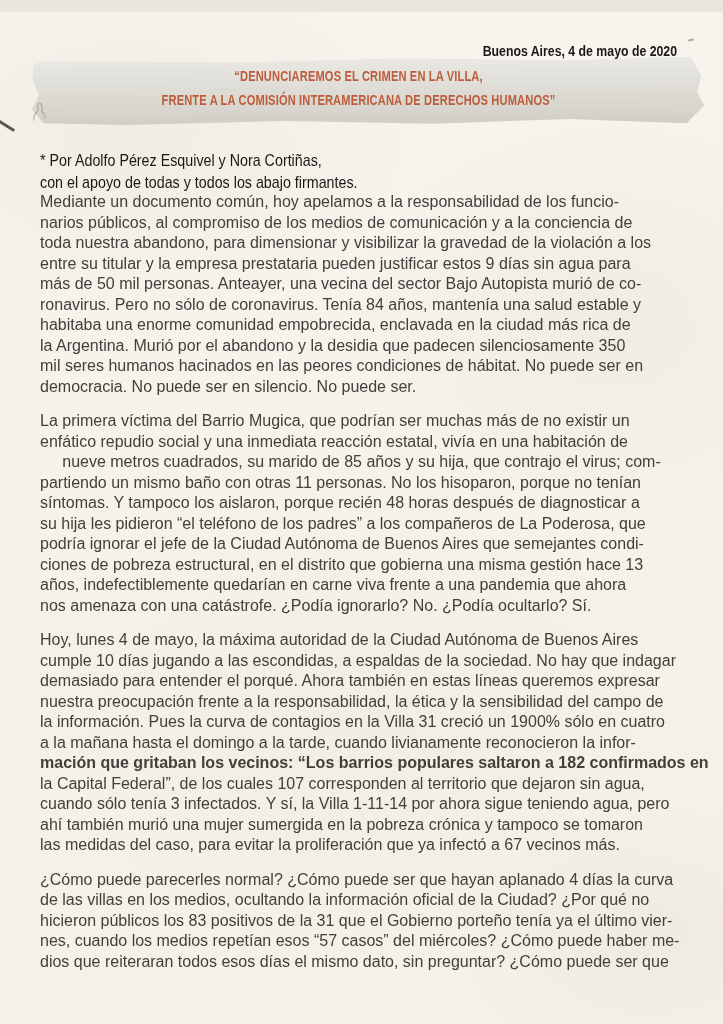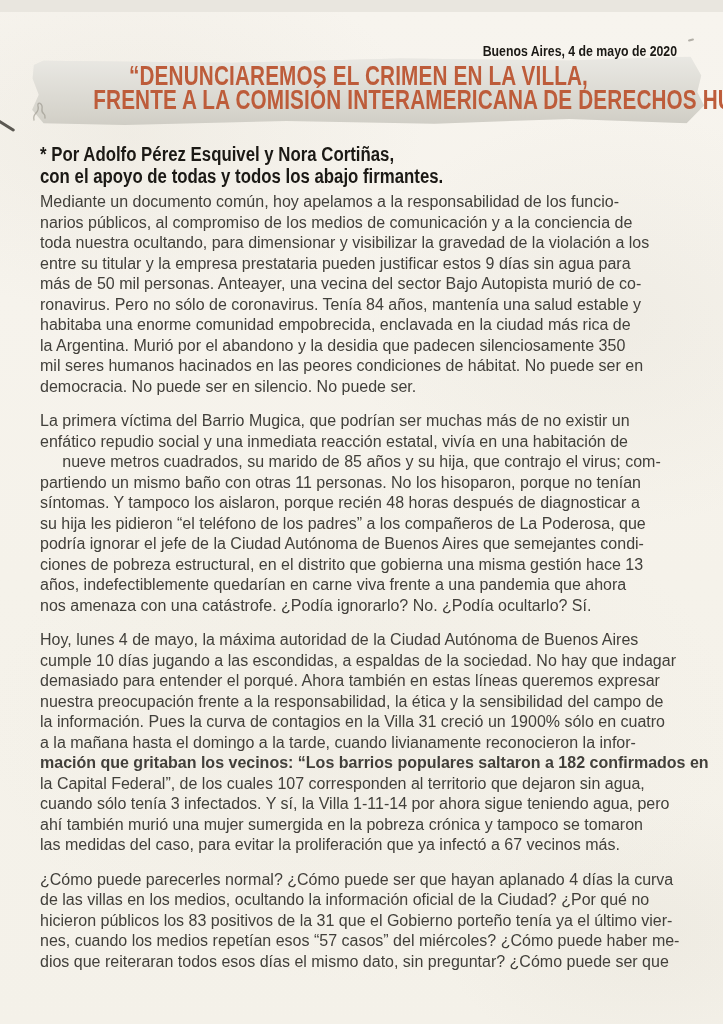--- a/index.html
+++ b/index.html
@@ -28,27 +28,27 @@
     background:
       linear-gradient(180deg, rgba(255,255,255,0.38), rgba(120,116,106,0.07) 82%, rgba(90,86,78,0.10)),
       #dcdad2;
     transform:rotate(-0.25deg);
     clip-path:polygon(0.6% 8%, 2% 2%, 30% 6%, 55% 1%, 80% 5%, 98% 0%, 99.6% 28%, 99% 52%, 100% 72%, 97.4% 98%, 80% 91%, 60% 97%, 38% 92%, 14% 97%, 2% 94%, 0.3% 74%, 1.3% 52%, 0.4% 28%);
     box-shadow:0 2px 3px rgba(70,66,58,0.10);
   }
   .headline{
     position:absolute;left:0;right:6px;top:52px;
     text-align:center;color:#bd5c3a;
-    font-weight:bold;font-size:28px;line-height:23.5px;
+    font-weight:bold;font-size:15px;line-height:23.5px;
     letter-spacing:0.2px;
   }
   .headline .hl{display:block;transform:scaleX(0.74);transform-origin:center;white-space:nowrap;}
   .byline{
-    position:absolute;left:40px;top:131px;
-    color:#1b1915;font-weight:bold;font-size:20px;line-height:22px;
+    position:absolute;left:40px;top:138px;
+    color:#1b1915;font-weight:normal;font-size:17px;line-height:22px;
   }
   .byline .bl{display:block;transform:scaleX(0.84);transform-origin:left center;white-space:nowrap;}
   .article{
     position:absolute;left:40px;top:180px;width:643px;
     color:#42403b;font-size:16px;line-height:20.5px;
   }
   .paragraph{margin:0 0 14px 0;}
   .jline{display:block;white-space:nowrap;}
   .scribble{position:absolute;left:28px;top:82px;opacity:0.55;}
   .ink-mark{
@@ -80,21 +80,21 @@
 
   <div class="byline">
     <span class="bl">* Por Adolfo Pérez Esquivel y Nora Cortiñas,</span>
     <span class="bl">con el apoyo de todas y todos los abajo firmantes.</span>
   </div>
 
   <div class="article">
       <div class="paragraph">
         <span class="jline" style="word-spacing: 0px;">Mediante un documento común, hoy apelamos a la responsabilidad de los funcio-</span>
         <span class="jline" style="word-spacing: 0px;">narios públicos, al compromiso de los medios de comunicación y a la conciencia de</span>
-        <span class="jline" style="word-spacing: 0px;">toda nuestra ocultando, para dimensionar y visibilizar la gravedad de la violación a los</span>
+        <span class="jline" style="word-spacing: 0px;">toda nuestra abandono, para dimensionar y visibilizar la gravedad de la violación a los</span>
         <span class="jline" style="word-spacing: 0px;">entre su titular y la empresa prestataria pueden justificar estos 9 días sin agua para</span>
         <span class="jline" style="word-spacing: 0px;">más de 50 mil personas. Anteayer, una vecina del sector Bajo Autopista murió de co-</span>
         <span class="jline" style="word-spacing: 0px;">ronavirus. Pero no sólo de coronavirus. Tenía 84 años, mantenía una salud estable y</span>
         <span class="jline" style="word-spacing: 0px;">habitaba una enorme comunidad empobrecida, enclavada en la ciudad más rica de</span>
         <span class="jline" style="word-spacing: 0px;">la Argentina. Murió por el abandono y la desidia que padecen silenciosamente 350</span>
         <span class="jline" style="word-spacing: 0px;">mil seres humanos hacinados en las peores condiciones de hábitat. No puede ser en</span>
         <span class="jline last">democracia. No puede ser en silencio. No puede ser.</span>
       </div>
       <div class="paragraph">
         <span class="jline" style="word-spacing: 0px;">La primera víctima del Barrio Mugica, que podrían ser muchas más de no existir un</span>

